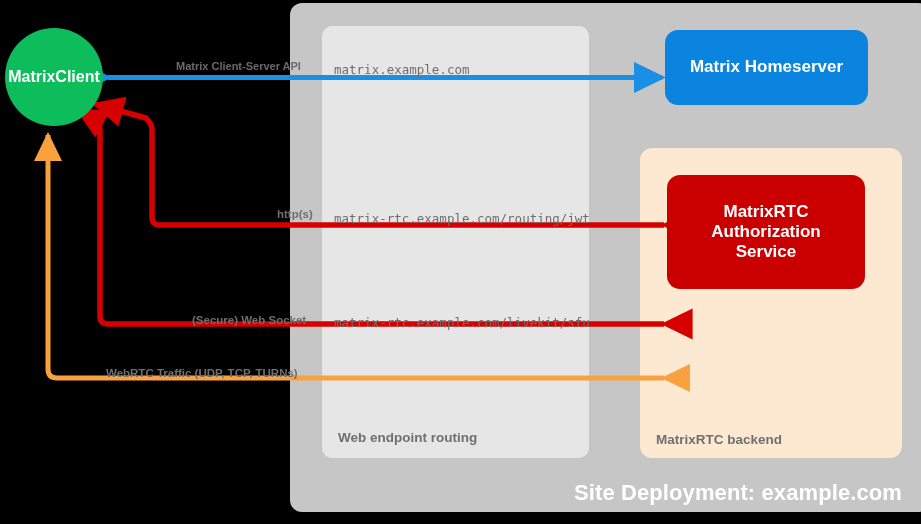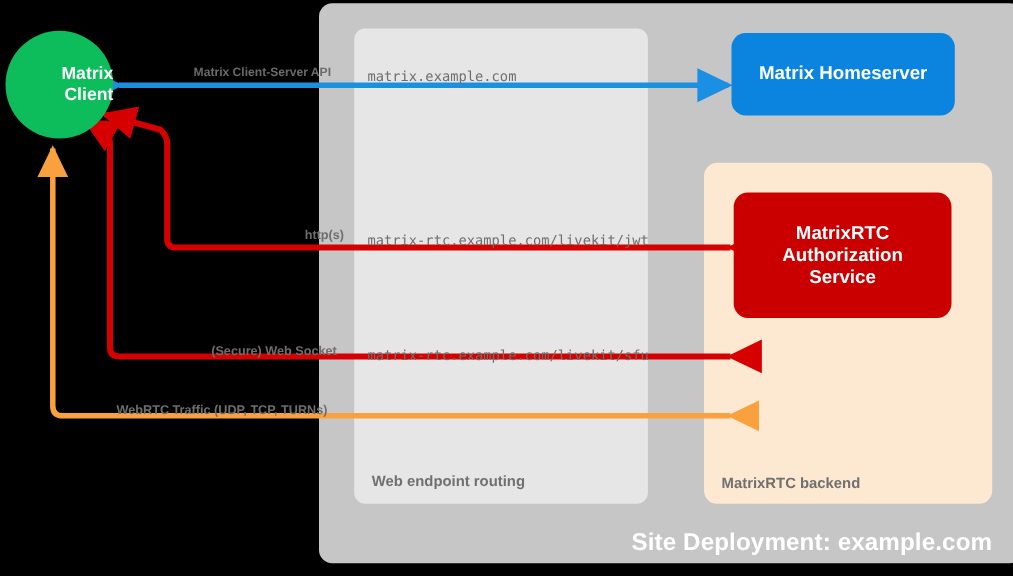--- a/index.html
+++ b/index.html
@@ -118,22 +118,22 @@
     font-size: 17px;
   }
   
   .client-circle {
     position: absolute;
     left: 5px; top: 28px;
     width: 98px; height: 98px;
     border-radius: 50%;
     background: #0dbd5b;
     display: flex;
-    flex-direction: column;
-    align-items: flex-end;
+    flex-direction: row;
+    align-items: center;
     justify-content: center;
     color: #ffffff;
     font-weight: bold;
     font-size: 16px;
     line-height: 1.2;
     text-align: center;
   }
   
   .edge-label {
     position: absolute;
@@ -192,21 +192,21 @@
     <g>
       <path d="M 664 324 L 108 324 Q 100 324 100 316 L 100 130 Q 100 124 94 119 L 78 110" fill="none" stroke="#d60000" stroke-width="5.5" stroke-linecap="butt" marker-start="url(#ah-red)" marker-end="url(#ah-red)"></path>
     </g>
 
     <g>
       <path d="M 664 378 L 57 378 Q 48 378 48 369 L 48 135" fill="none" stroke="#f9a13f" stroke-width="5" stroke-linecap="butt" marker-start="url(#ah-orange)" marker-end="url(#ah-orange)"></path>
     </g>
   </svg>
 
   <div class="endpoint-url" style="top:62px; left:334px;">matrix.example.com</div>
-  <div class="endpoint-url" style="top:211px; left:334px;">matrix-rtc.example.com/livekit/jwt</div>
+  <div class="endpoint-url" style="top:211px; left:334px;">matrix-rtc.example.com/routing/jwt</div>
   <div class="endpoint-url" style="top:315px; left:334px;">matrix-rtc.example.com/livekit/sfu</div>
 
   <div class="edge-label api" style="top:60px; left:132px;">Matrix Client-Server API</div>
   <div class="edge-label" style="top:208px; left:233px;">http(s)</div>
   <div class="edge-label" style="top:314px; left:148px;">(Secure) Web Socket</div>
   <div class="edge-label" style="top:367px; left:62px;">WebRTC Traffic (UDP, TCP, TURNs)</div>
 
   <div class="client-circle">
     <span>Matrix</span>
     <span>Client</span>

